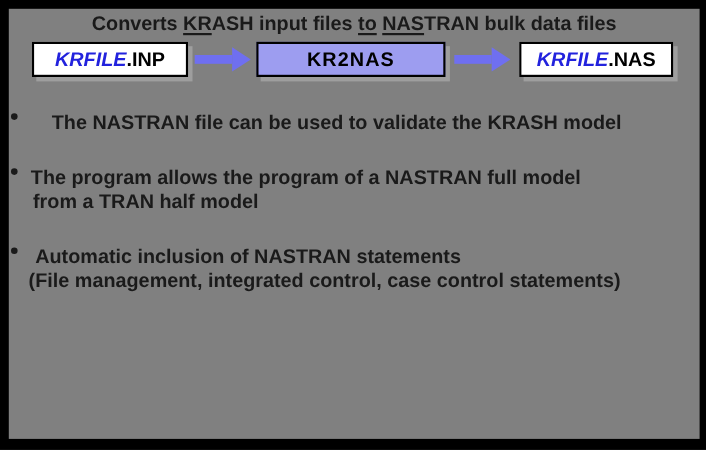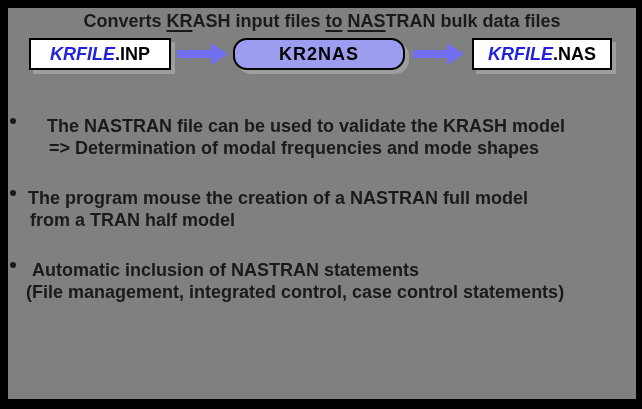--- a/index.html
+++ b/index.html
@@ -34,21 +34,21 @@
     display:flex;align-items:center;height:36px;
   }
   .fbox{
     height:32px;display:flex;align-items:center;justify-content:center;
     border:2px solid #000;background:var(--boxbg);
     font-size:18px;font-weight:bold;color:#000;
     box-shadow:4px 4px 0 #9e9e9e;
     white-space:nowrap;flex:none;
   }
   .fbox.inp{width:142px;}
-  .fbox.prog{width:172px;background:var(--boxfill);letter-spacing:1px;border-radius:14px;}
+  .fbox.prog{width:172px;background:var(--boxfill);letter-spacing:1px;}
   .fbox.nas{width:140px;}
   .fname{color:var(--filetext);font-style:italic;}
   .arrowwrap{flex:none;display:flex;align-items:center;justify-content:center;}
   .arrowwrap.g1{width:62px;}
   .arrowwrap.g2{width:67px;}
   .arrow{display:flex;align-items:center;}
   .arrow .shaft{width:34px;height:8px;background:var(--arrow);display:block;}
   .arrow .head{
     display:block;width:0;height:0;
     border-top:11px solid transparent;border-bottom:11px solid transparent;
@@ -57,21 +57,21 @@
   
   .bullet{
     position:relative;padding-left:20px;
     font-size:18px;font-weight:bold;color:var(--text);line-height:22px;
   }
   .bullet .dot{
     position:absolute;left:2px;top:3px;width:6px;height:6px;border-radius:50%;
     background:var(--text);
   }
   .b1{margin-top:19px;}
-  .b2{margin-top:43px;padding-left:39px;}
+  .b2{margin-top:28px;padding-left:39px;}
   .b3{margin-top:28px;}
   .b4{margin-top:28px;padding-left:24px;}
   .b5{margin-top:25px;}
   .line{white-space:nowrap;}
   .line.sub{margin-left:2px;}
   .line.outdent{margin-left:-6px;}
 </style>
 </head>
 <body>
 
@@ -102,26 +102,25 @@
     <div class="fbox nas">
         <span class="fname">KRFILE</span>
         <span>.NAS</span>
       </div>
   </div>
 
 
   <div class="bullet b2">
     <span class="dot"></span>
     <div class="line">The NASTRAN file can be used to validate the KRASH model</div>
-    <div class="line sub">=&gt; Determination of modal frequencies and mode shapes</div>
   </div>
 
   <div class="bullet b3">
     <span class="dot"></span>
-    <div class="line">The program mouse the creation of a NASTRAN full model</div>
+    <div class="line">The program allows the program of a NASTRAN full model</div>
     <div class="line sub">from a TRAN half model</div>
   </div>
 
   <div class="bullet b4">
     <span class="dot"></span>
     <div class="line">Automatic inclusion of NASTRAN statements</div>
     <div class="line outdent">(File management, integrated control, case control statements)</div>
   </div>
 
 

